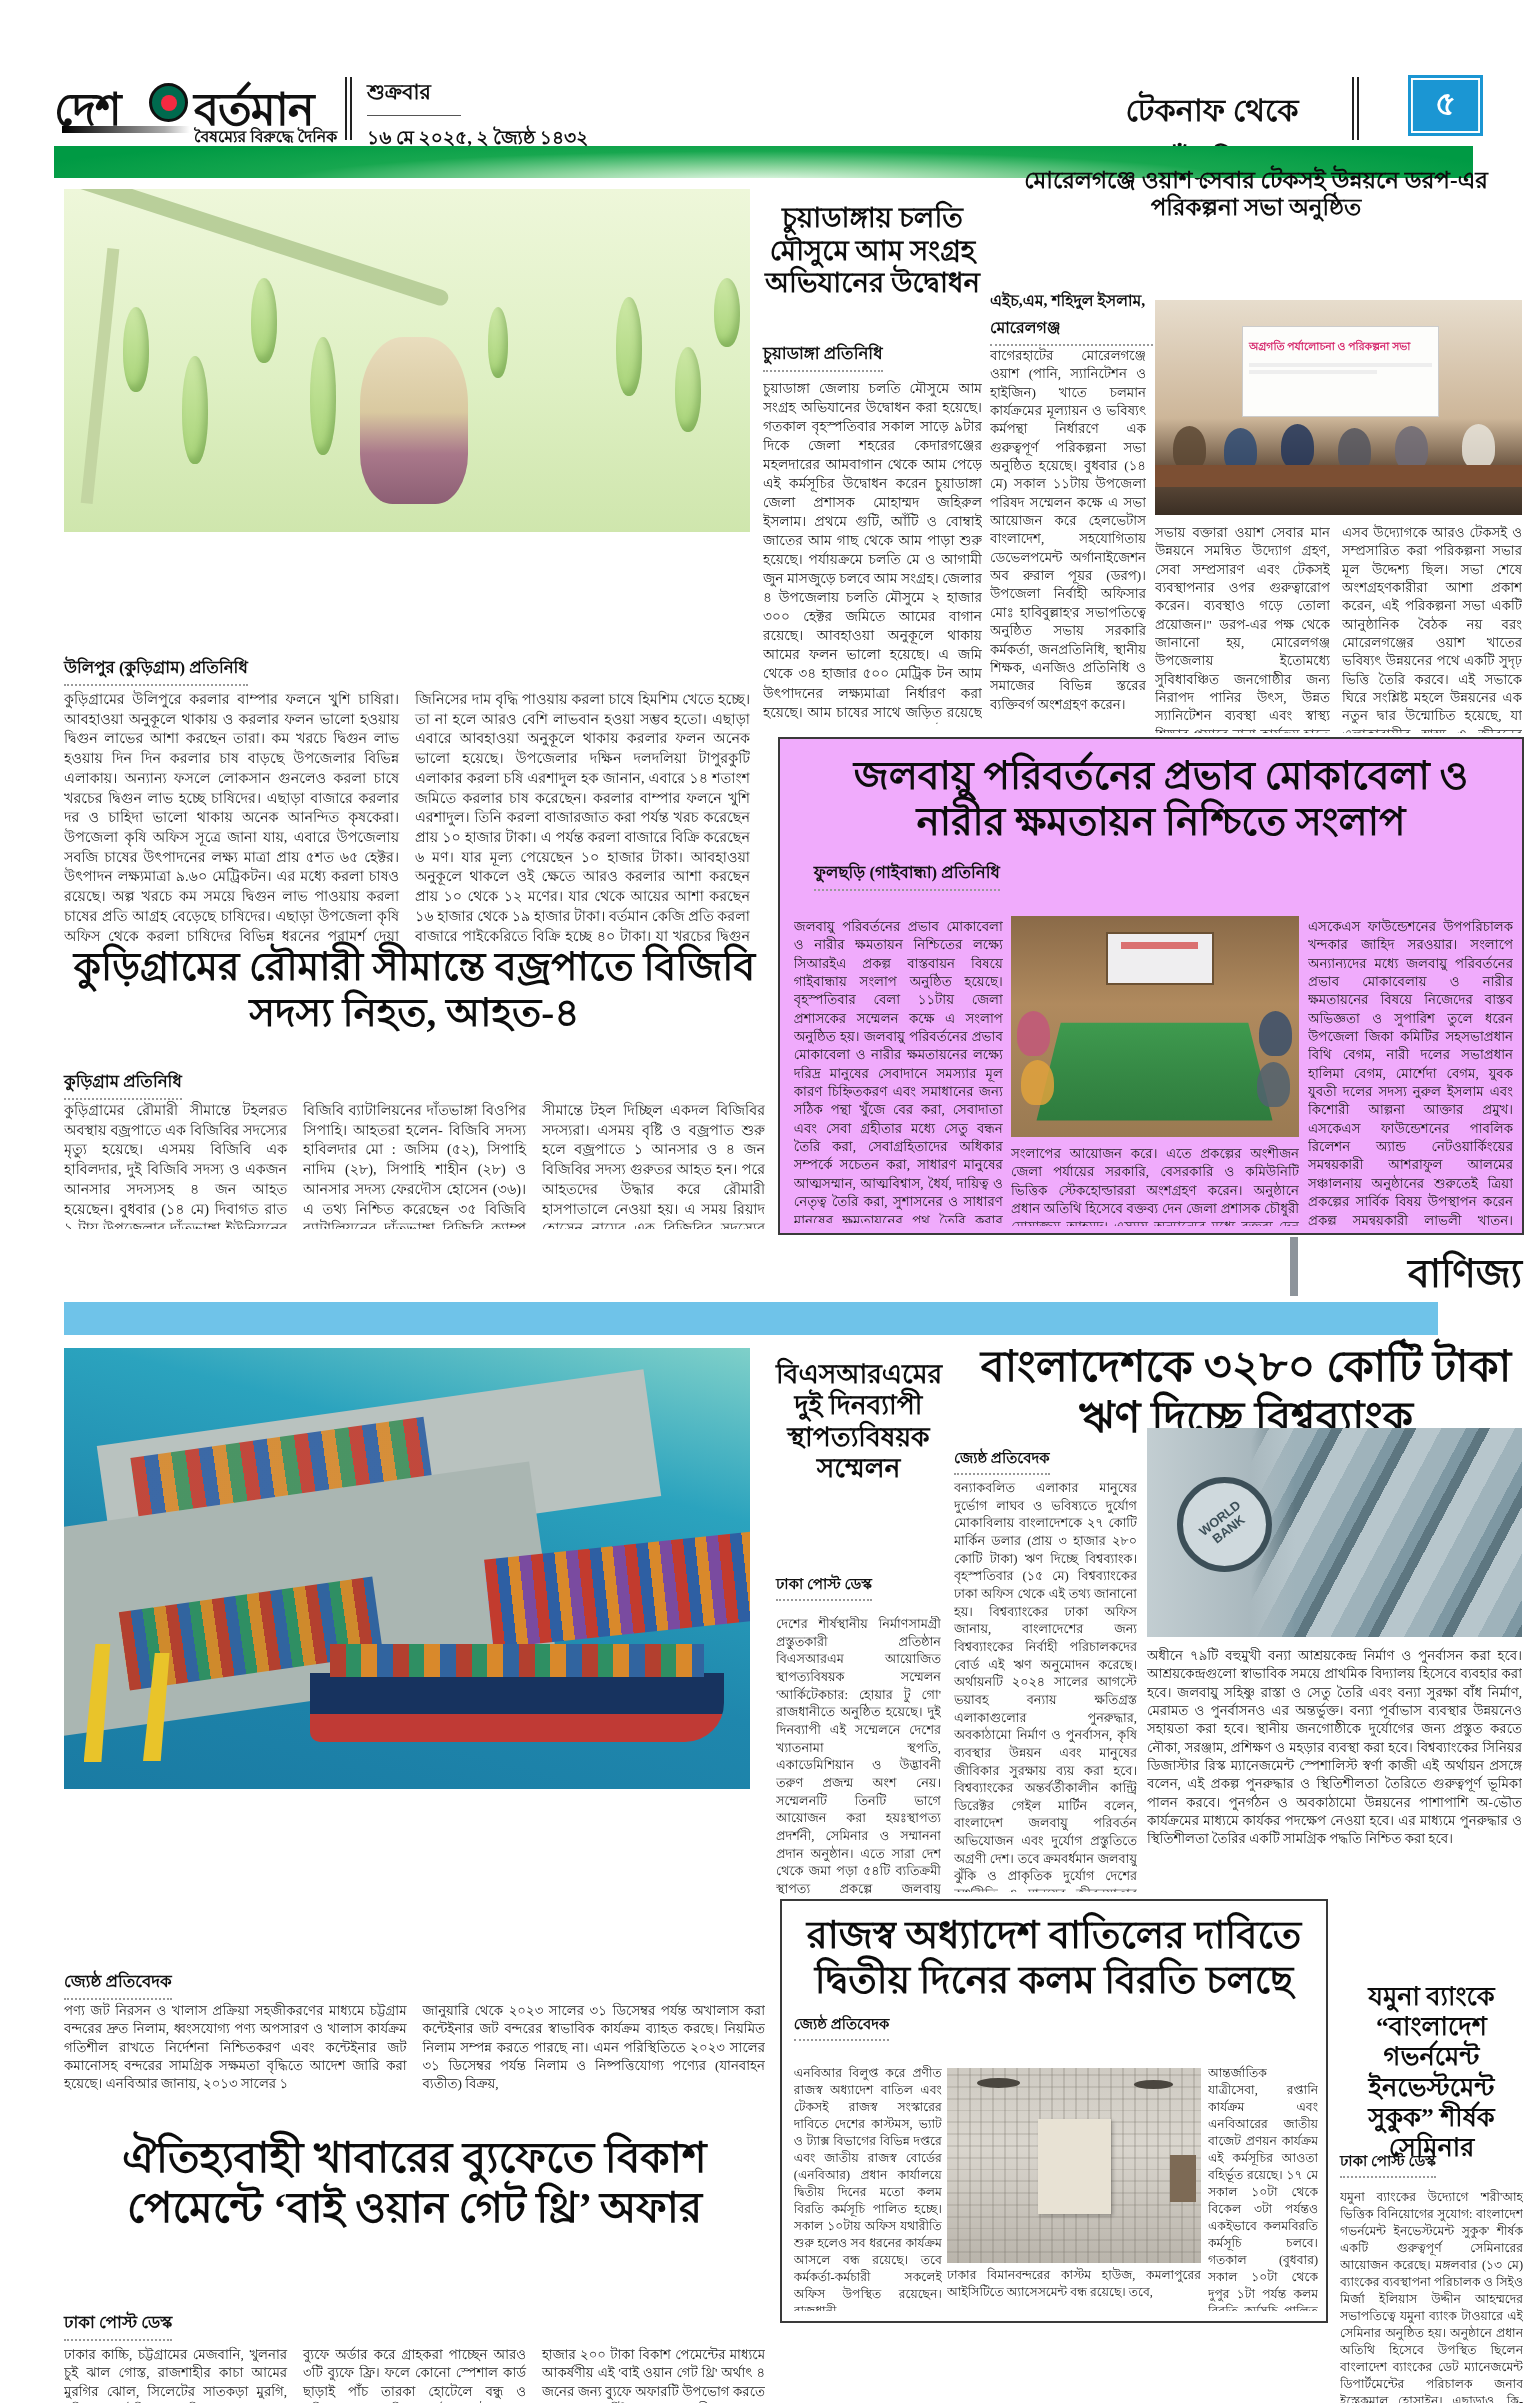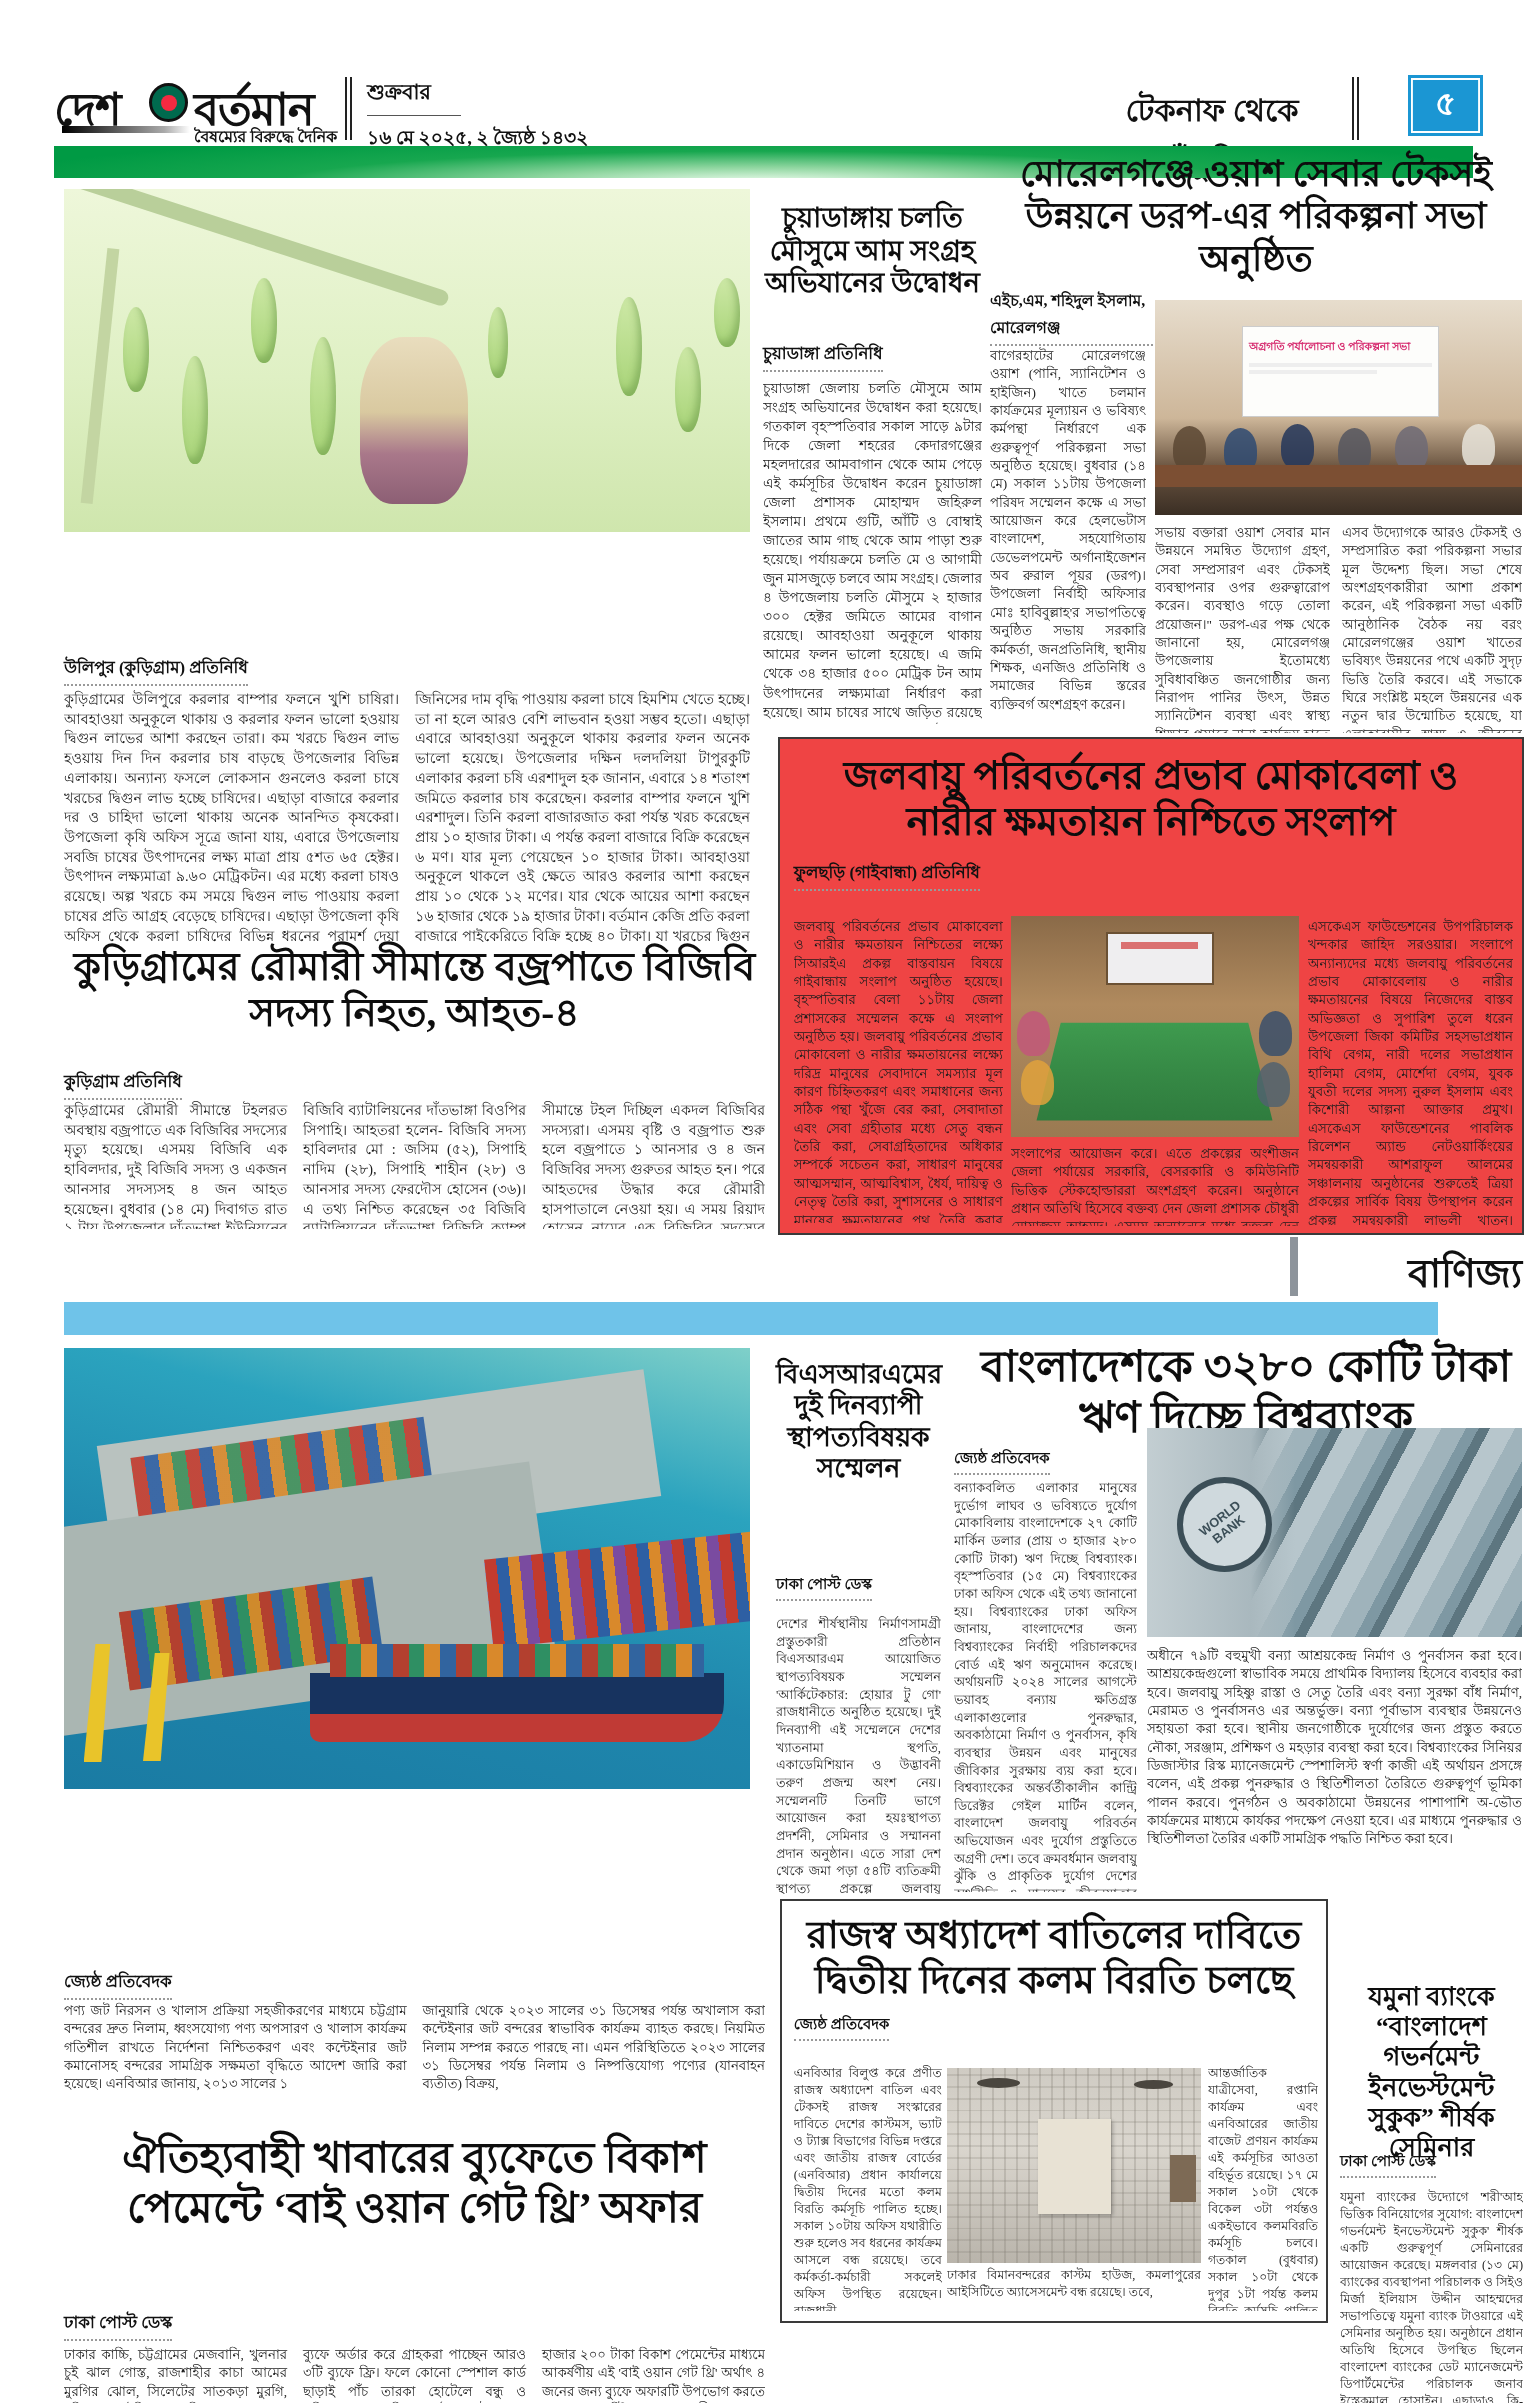--- a/index.html
+++ b/index.html
@@ -77,21 +77,21 @@
   </div>
 
   <div class="abs hl" style="left:763px;top:202px;width:219px;font-size:27.6px;">চুয়াডাঙ্গায় চলতি মৌসুমে আম সংগ্রহ অভিযানের উদ্বোধন</div>
   <div class="abs" style="left:763px;top:340px;">
     <span class="byline">চুয়াডাঙ্গা প্রতিনিধি</span>
   </div>
   <div class="abs" style="left:763px;top:379px;width:219px;height:345px;overflow:hidden;">
     <p class="bt" style="font-size:13.8px;">চুয়াডাঙ্গা জেলায় চলতি মৌসুমে আম সংগ্রহ অভিযানের উদ্বোধন করা হয়েছে। গতকাল বৃহস্পতিবার সকাল সাড়ে ৯টার দিকে জেলা শহরের কেদারগঞ্জের মহলদারের আমবাগান থেকে আম পেড়ে এই কর্মসূচির উদ্বোধন করেন চুয়াডাঙ্গা জেলা প্রশাসক মোহাম্মদ জহিরুল ইসলাম। প্রথমে গুটি, আঁটি ও বোম্বাই জাতের আম গাছ থেকে আম পাড়া শুরু হয়েছে। পর্যায়ক্রমে চলতি মে ও আগামী জুন মাসজুড়ে চলবে আম সংগ্রহ। জেলার ৪ উপজেলায় চলতি মৌসুমে ২ হাজার ৩০০ হেক্টর জমিতে আমের বাগান রয়েছে। আবহাওয়া অনুকূলে থাকায় আমের ফলন ভালো হয়েছে। এ জমি থেকে ৩৪ হাজার ৫০০ মেট্রিক টন আম উৎপাদনের লক্ষ্যমাত্রা নির্ধারণ করা হয়েছে। আম চাষের সাথে জড়িত রয়েছে প্রায় ১৫ হাজার কৃষক। এ উপলক্ষে আলোচনা সভা অনুষ্ঠিত হয়। জেলা কৃষি সম্প্রসারণ অধিদপ্তরের উপ-পরিচালক মাসুদুর রহমান সরকার অনুষ্ঠানে সভাপতিত্ব করেন।</p>
   </div>
 
-  <div class="abs hl" style="left:990px;top:153px;width:532px;font-size:36px;">মোরেলগঞ্জে ওয়াশ সেবার টেকসই উন্নয়নে ডরপ-এর পরিকল্পনা সভা অনুষ্ঠিত</div>
+  <div class="abs hl" style="left:990px;top:167px;width:532px;font-size:23px;">মোরেলগঞ্জে ওয়াশ সেবার টেকসই উন্নয়নে ডরপ-এর পরিকল্পনা সভা অনুষ্ঠিত</div>
   <div class="abs" style="left:990px;top:288px;width:167px;">
     <span class="byline" style="font-size:15.8px;">এইচ,এম, শহিদুল ইসলাম, মোরেলগঞ্জ</span>
   </div>
   <div class="abs ph" style="left:1155px;top:300px;width:367px;height:215px;background:linear-gradient(180deg,#e7ddcd 0%,#cdb699 55%,#6a5440 78%,#3a2e24 100%);">
     <div class="abs" style="left:87px;top:25.6px;width:197px;height:91px;background:#fdfdfb;border:1px solid #ccc;padding:5.9px 5.9px;">
       <div style="font-size:7.9px;color:#1b8a7a;font-weight:700;text-align:center;"></div>
       <div style="font-size:10.8px;color:#d62a6e;font-weight:700;text-align:left;margin-top:5.9px;">অগ্রগতি পর্যালোচনা ও পরিকল্পনা সভা</div>
       <div style="height:3.9px;background:#eee;margin-top:5.9px;"></div>
         <div style="height:3.9px;background:#eee;margin-top:3px;width:70%;"></div>
     </div>
@@ -106,21 +106,21 @@
   <div class="abs" style="left:990px;top:347px;width:156px;height:386px;overflow:hidden;">
     <p class="bt" style="font-size:13.3px;">বাগেরহাটের মোরেলগঞ্জে ওয়াশ (পানি, স্যানিটেশন ও হাইজিন) খাতে চলমান কার্যক্রমের মূল্যায়ন ও ভবিষ্যৎ কর্মপন্থা নির্ধারণে এক গুরুত্বপূর্ণ পরিকল্পনা সভা অনুষ্ঠিত হয়েছে। বুধবার (১৪ মে) সকাল ১১টায় উপজেলা পরিষদ সম্মেলন কক্ষে এ সভা আয়োজন করে হেলভেটাস বাংলাদেশ, সহযোগিতায় ডেভেলপমেন্ট অর্গানাইজেশন অব রুরাল পূয়র (ডরপ)। উপজেলা নির্বাহী অফিসার মোঃ হাবিবুল্লাহ'র সভাপতিত্বে অনুষ্ঠিত সভায় সরকারি কর্মকর্তা, জনপ্রতিনিধি, স্থানীয় শিক্ষক, এনজিও প্রতিনিধি ও সমাজের বিভিন্ন স্তরের ব্যক্তিবর্গ অংশগ্রহণ করেন।</p>
   </div>
   <div class="abs" style="left:1155px;top:524px;width:175px;height:209px;overflow:hidden;">
     <p class="bt" style="font-size:13.3px;">সভায় বক্তারা ওয়াশ সেবার মান উন্নয়নে সমন্বিত উদ্যোগ গ্রহণ, সেবা সম্প্রসারণ এবং টেকসই ব্যবস্থাপনার ওপর গুরুত্বারোপ করেন। ব্যবস্থাও গড়ে তোলা প্রয়োজন।" ডরপ-এর পক্ষ থেকে জানানো হয়, মোরেলগঞ্জ উপজেলায় ইতোমধ্যে সুবিধাবঞ্চিত জনগোষ্ঠীর জন্য নিরাপদ পানির উৎস, উন্নত স্যানিটেশন ব্যবস্থা এবং স্বাস্থ্য শিক্ষার প্রসারে নানা কার্যক্রম হাতে নেওয়া হয়েছে।</p>
   </div>
   <div class="abs" style="left:1342px;top:524px;width:180px;height:209px;overflow:hidden;">
     <p class="bt" style="font-size:13.3px;">এসব উদ্যোগকে আরও টেকসই ও সম্প্রসারিত করা পরিকল্পনা সভার মূল উদ্দেশ্য ছিল। সভা শেষে অংশগ্রহণকারীরা আশা প্রকাশ করেন, এই পরিকল্পনা সভা একটি আনুষ্ঠানিক বৈঠক নয় বরং মোরেলগঞ্জের ওয়াশ খাতের ভবিষ্যৎ উন্নয়নের পথে একটি সুদৃঢ় ভিত্তি তৈরি করবে। এই সভাকে ঘিরে সংশ্লিষ্ট মহলে উন্নয়নের এক নতুন দ্বার উন্মোচিত হয়েছে, যা এলাকাবাসীর স্বাস্থ্য ও জীবনের মানোন্নয়নে গুরুত্বপূর্ণ অবদান রাখবে বলে মনে করছেন সংশ্লিষ্টরা।</p>
   </div>
 
-  <div class="abs box" style="left:778px;top:737px;width:746px;height:498px;background:#ef4444;">
+  <div class="abs box" style="left:778px;top:737px;width:746px;height:498px;background:#f0abfc;padding-left:20px;">
     <div class="hl" style="margin:13.8px 19.7px 0 19.7px;font-size:39px;">জলবায়ু পরিবর্তনের প্রভাব মোকাবেলা ও নারীর ক্ষমতায়ন নিশ্চিতে সংলাপ</div>
     <div style="margin:13.8px 0 0 13.8px;">
       <span class="byline">ফুলছড়ি (গাইবান্ধা) প্রতিনিধি</span>
     </div>
     <div class="abs" style="left:13.8px;top:179px;width:209px;height:305px;overflow:hidden;">
       <p class="bt" style="font-size:13.3px;">জলবায়ু পরিবর্তনের প্রভাব মোকাবেলা ও নারীর ক্ষমতায়ন নিশ্চিতের লক্ষ্যে সিআরইএ প্রকল্প বাস্তবায়ন বিষয়ে গাইবান্ধায় সংলাপ অনুষ্ঠিত হয়েছে। বৃহস্পতিবার বেলা ১১টায় জেলা প্রশাসকের সম্মেলন কক্ষে এ সংলাপ অনুষ্ঠিত হয়। জলবায়ু পরিবর্তনের প্রভাব মোকাবেলা ও নারীর ক্ষমতায়নের লক্ষ্যে দরিদ্র মানুষের সেবাদানে সমস্যার মূল কারণ চিহ্নিতকরণ এবং সমাধানের জন্য সঠিক পন্থা খুঁজে বের করা, সেবাদাতা এবং সেবা গ্রহীতার মধ্যে সেতু বন্ধন তৈরি করা, সেবাগ্রহিতাদের অধিকার সম্পর্কে সচেতন করা, সাধারণ মানুষের আত্মসম্মান, আত্মবিশ্বাস, ধৈর্য, দায়িত্ব ও নেতৃত্ব তৈরি করা, সুশাসনের ও সাধারণ মানুষের ক্ষমতায়নের পথ তৈরি করার উদ্দেশ্যে সরকারি, বেসরকারি ও কমিউনিটি স্টেকহোল্ডারদের অংশগ্রহণে মানুষের জন্য ফাউন্ডেশনের সহায়তায় এবং সুইডেন সরকারের অর্থায়নে পরিচালিত বেসরকারি উন্নয়ন সংস্থা এসকেএস ফাউন্ডেশনের (ঈজঊঅ) প্রকল্প এ</p>
     </div>
     <div class="abs ph" style="left:231px;top:177px;width:288px;height:221px;background:linear-gradient(180deg,#8a6a48 0%,#b08a5e 40%,#9a7a52 100%);">
       <div class="abs" style="left:95px;top:15.8px;width:108px;height:53px;background:#efeef0;border:2px solid #6b5134;"></div>
       <div class="abs" style="left:110px;top:25.6px;width:77px;height:7.9px;background:#d23a3a;opacity:.7;"></div>

